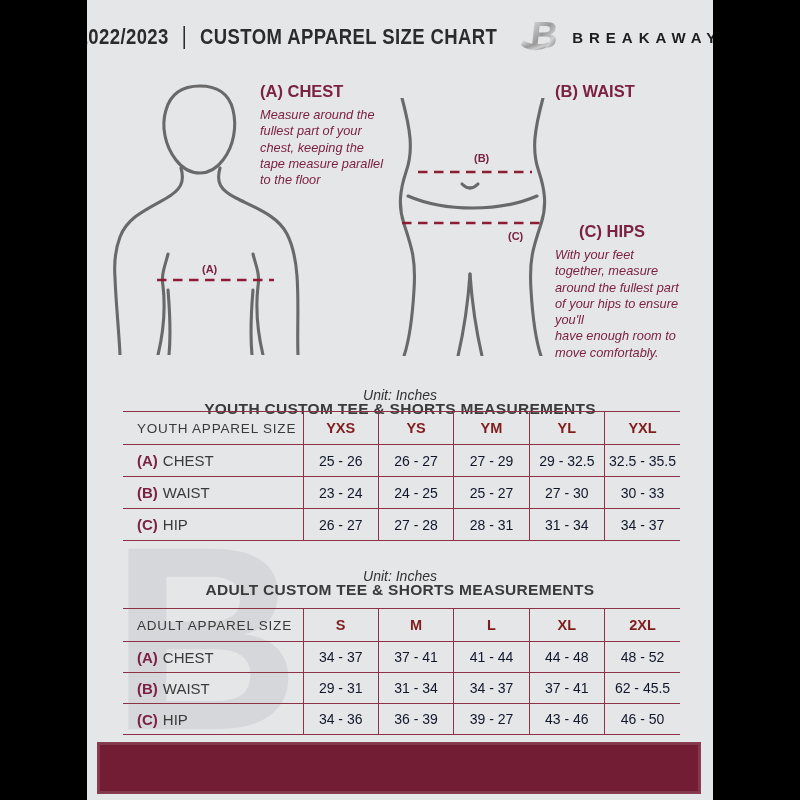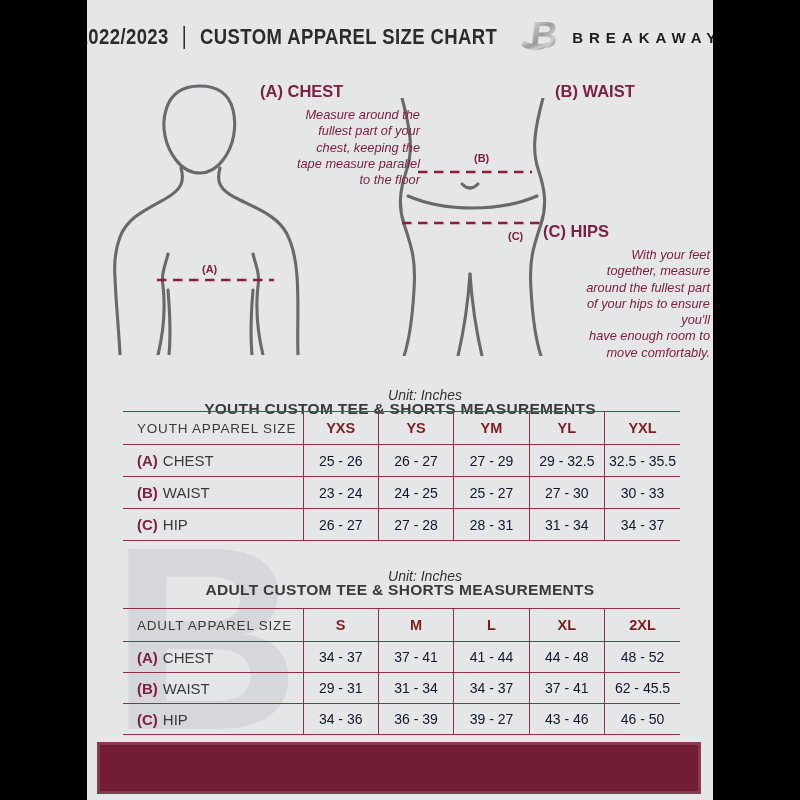--- a/index.html
+++ b/index.html
@@ -16,28 +16,28 @@
        justify-content:center;gap:24px;z-index:1;}
   .hdr-text{display:flex;align-items:center;gap:13px;transform:scaleY(1.22);
             font-weight:bold;font-size:18.5px;color:#2b2b2b;letter-spacing:.4px;white-space:nowrap;}
   .hdr-sep{font-weight:400;color:#2b2b2b;font-size:19px;}
   .brand{display:flex;align-items:center;gap:9px;}
   .brand-name{font-weight:bold;font-size:15px;letter-spacing:6px;color:#1e1e1e;white-space:nowrap;}
 
   
   .g-head{position:absolute;z-index:1;font-size:16.5px;font-weight:bold;color:#7b2143;}
   .g-body{position:absolute;z-index:1;font-size:12.8px;font-style:italic;color:#7b2143;
-          line-height:1.27;white-space:pre-line;text-align:right;}
+          line-height:1.27;white-space:pre-line;}
   .fig{position:absolute;z-index:1;}
 
   
   .tbl-title{position:absolute;left:0;width:626px;text-align:center;font-weight:bold;
              font-size:15.5px;color:#3a3a3a;letter-spacing:.3px;z-index:1;margin-top:32px;}
   .tbl-unit{position:absolute;left:0;width:626px;text-align:center;font-size:14px;
-            font-style:italic;color:#333;z-index:1;margin-left:25px;}
+            font-style:italic;color:#333;z-index:1;}
 
   
   table.size-table{position:absolute;left:36px;width:557px;border-collapse:collapse;
                    table-layout:fixed;z-index:1;}
   .size-table tr{border-top:1.5px solid #8e3247;}
   .size-table tr.last{border-bottom:1.5px solid #8e3247;}
   .size-table th + th, .size-table td + td{border-left:1.5px solid #8e3247;}
   .size-table th, .size-table td{padding:0;}
   .hrow th{height:32px;}
   .drow td{height:31px;}
@@ -123,21 +123,21 @@
 
     <div class="g-head" style="left:173px;top:82px;">(A) CHEST</div>
     <div class="g-body" style="left:173px;top:107px;width:160px;">Measure around the
 fullest part of your
 chest, keeping the
 tape measure parallel
 to the floor</div>
 
     <div class="g-head" style="left:468px;top:82px;">(B) WAIST</div>
 
-    <div class="g-head" style="left:456px;top:222px;">(C) HIPS</div>
+    <div class="g-head" style="left:492px;top:222px;">(C) HIPS</div>
     <div class="g-body" style="left:468px;top:247px;width:155px;">With your feet
 together, measure
 around the fullest part
 of your hips to ensure
 you'll
 have enough room to
 move comfortably.</div>
 
     <div class="tbl-title" style="top:368px;">YOUTH CUSTOM TEE &amp; SHORTS MEASUREMENTS</div>
     <div class="tbl-unit" style="top:387px;">Unit: Inches</div>

